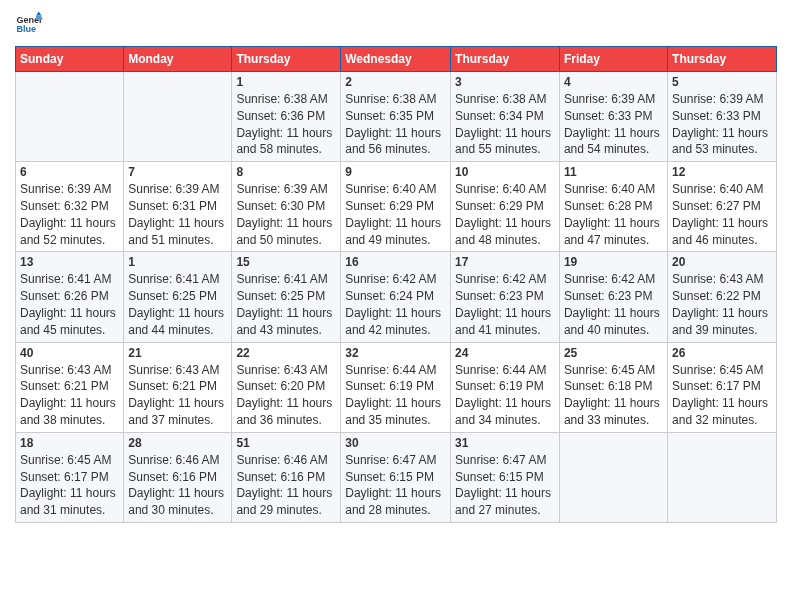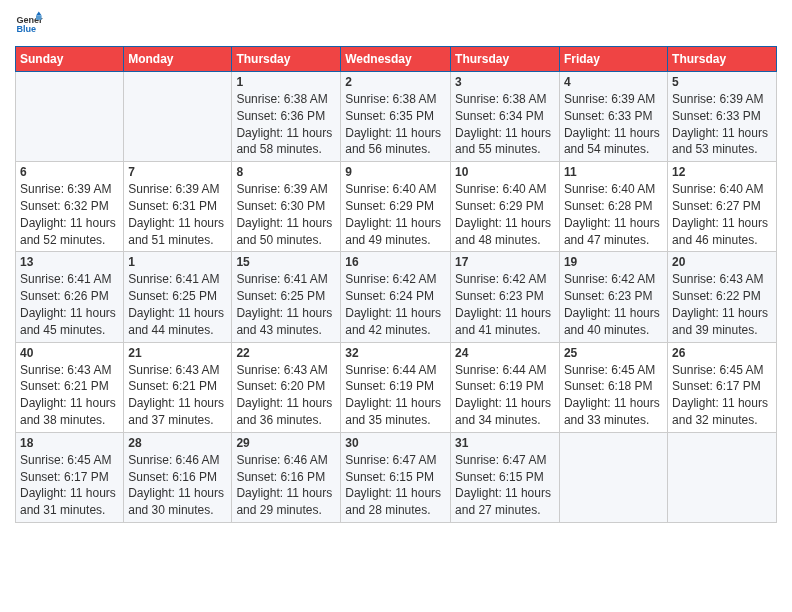--- a/index.html
+++ b/index.html
@@ -319,21 +319,21 @@
 and 31 minutes.</div>
           </td>
           <td>
             <span class="day-number">28</span>
             <div class="day-info" style="white-space: pre-line;">Sunrise: 6:46 AM
 Sunset: 6:16 PM
 Daylight: 11 hours
 and 30 minutes.</div>
           </td>
           <td>
-            <span class="day-number">29</span>
+            <span class="day-number">51</span>
             <div class="day-info" style="white-space: pre-line;">Sunrise: 6:46 AM
 Sunset: 6:16 PM
 Daylight: 11 hours
 and 29 minutes.</div>
           </td>
           <td>
             <span class="day-number">30</span>
             <div class="day-info" style="white-space: pre-line;">Sunrise: 6:47 AM
 Sunset: 6:15 PM
 Daylight: 11 hours

